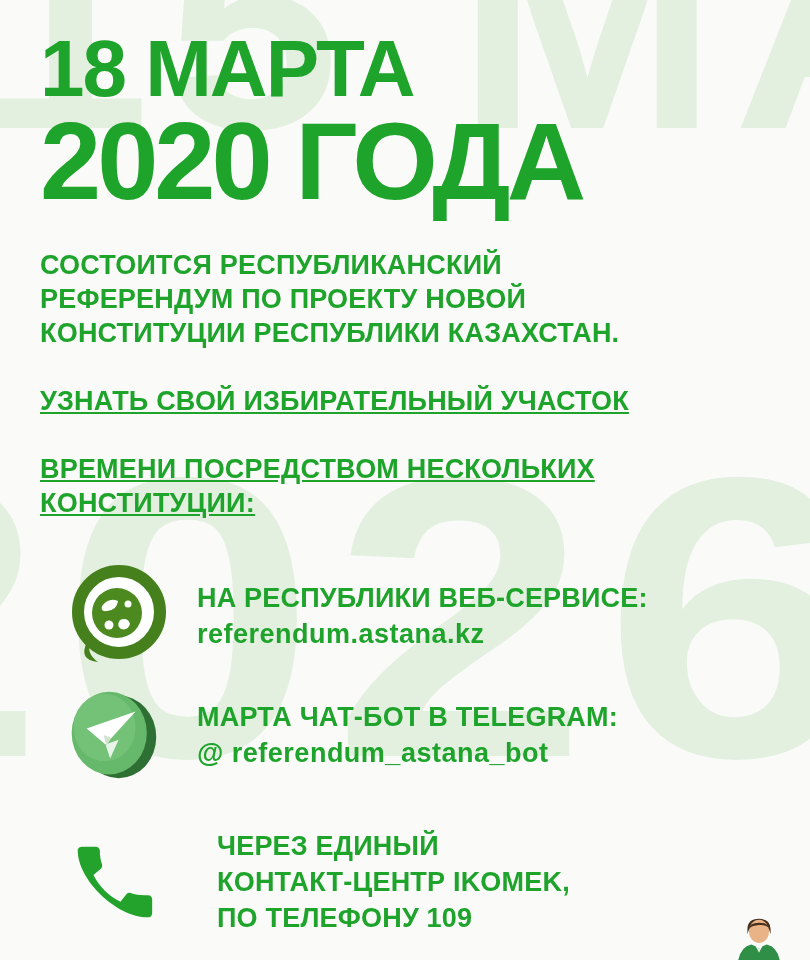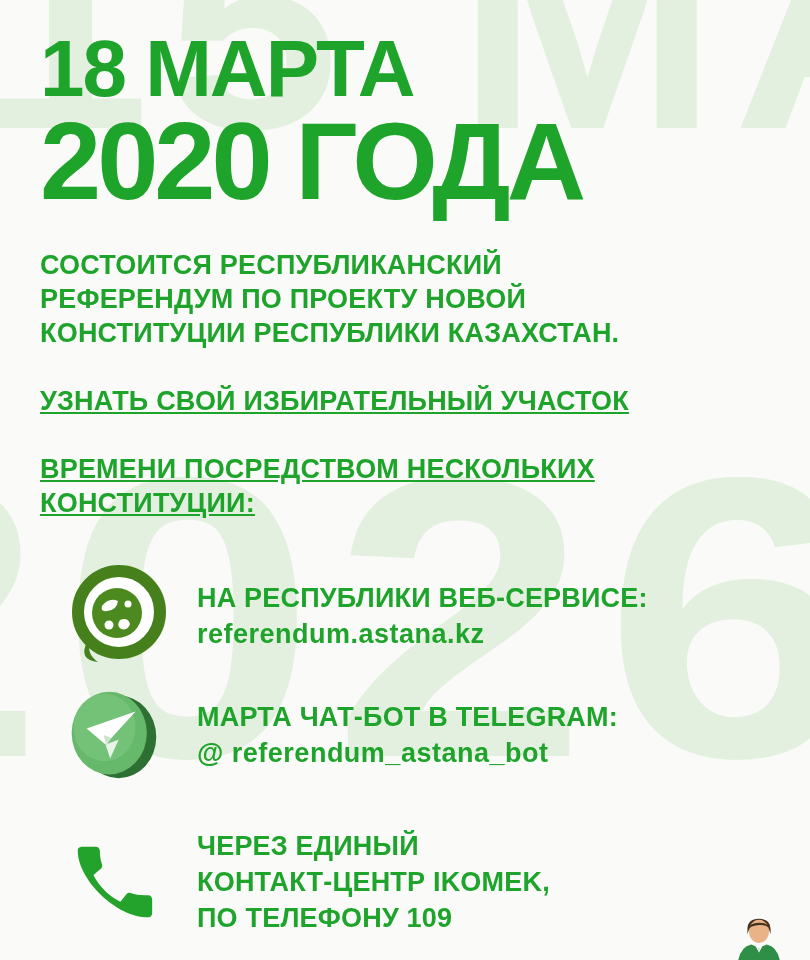--- a/index.html
+++ b/index.html
@@ -38,21 +38,21 @@
     letter-spacing: -4px; line-height: 1.0; margin-top: 2px;
   }
   .para { margin: 0; color: #1ea32b; font-weight: bold; font-size: 27px; line-height: 34px; letter-spacing: 0.2px; }
   .para-1 { margin-top: 32px; }
   .para-2 { margin-top: 34px; text-decoration: underline; }
 
   .channels { margin-top: 6px; }
   .channel { display: flex; align-items: center; }
   .channel-web  { margin-top: 42px; }
   .channel-tg   { margin-top: 16px; }
-  .channel-call { margin-top: 44px; }
+  .channel-call { margin-top: 44px; gap: 20px; }
   .icon-cell { width: 157px; flex: none; display: flex; align-items: center; padding-left: 26px; box-sizing: border-box; }
   .channel-text { color: #1ea32b; font-weight: bold; font-size: 27px; line-height: 36px; letter-spacing: 0.2px; }
   .channel-value { letter-spacing: 0.5px; }
 
   
   .person { position: absolute; right: 22px; bottom: -8px; z-index: 1; }
 </style>
 </head>
 <body>
 

